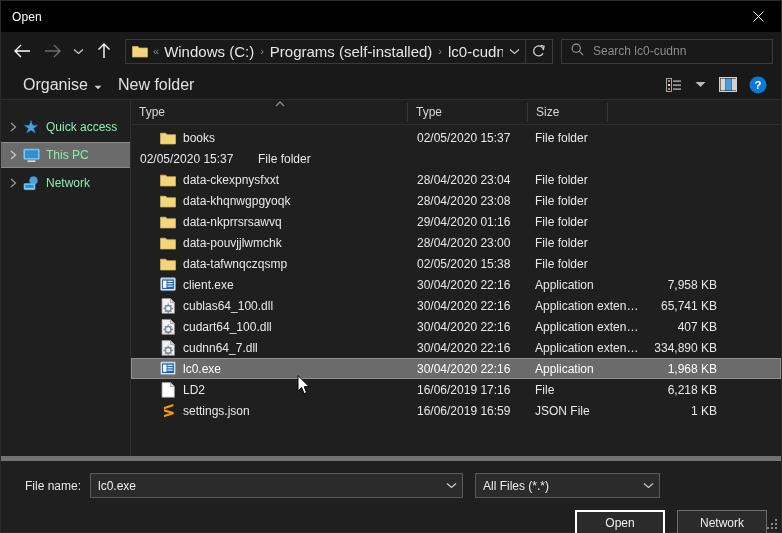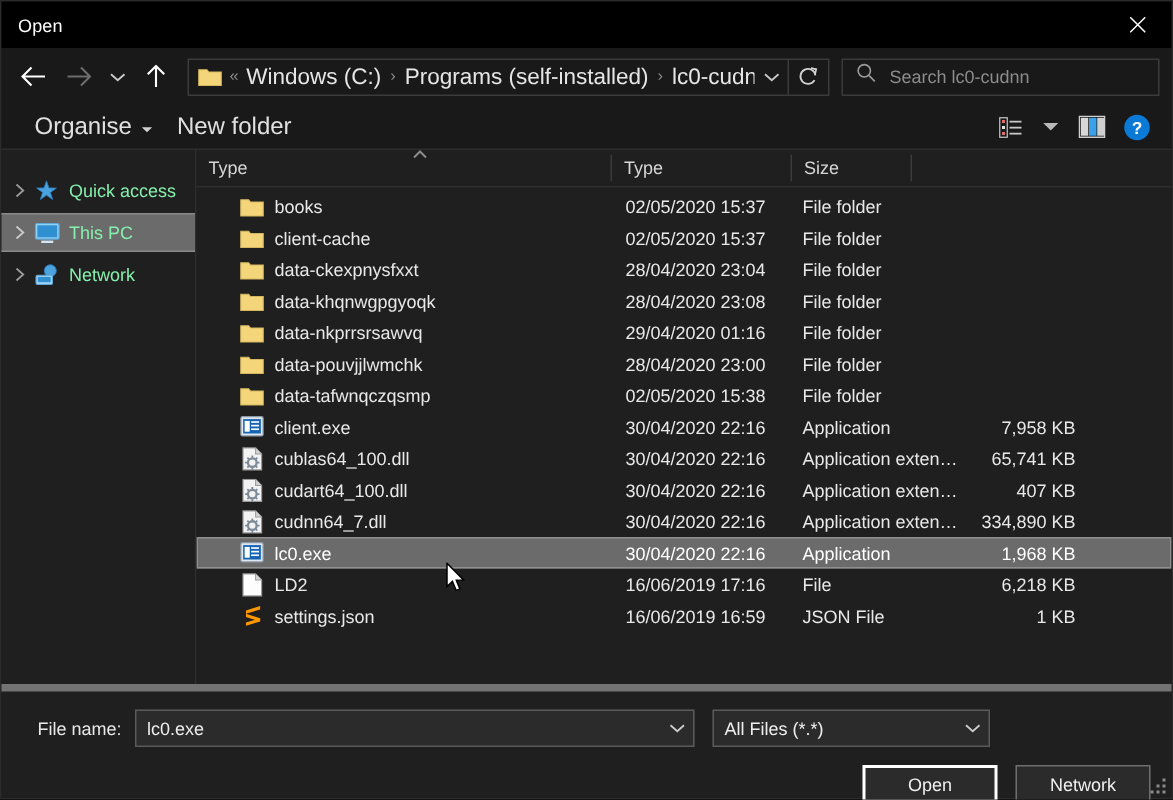--- a/index.html
+++ b/index.html
@@ -525,28 +525,20 @@
                   <path d="M0.5 2.2 L5.8 2.2 L7 3.7 L15.5 3.7 L15.5 13 L0.5 13 Z" fill="#f5d57a" stroke="#d4b75f" stroke-width=".7"></path>
                 </svg>
               </span>
               <span>books</span>
             </div>
             <div class="cell date">02/05/2020 15:37</div>
             <div class="cell type">File folder</div>
             <div class="cell size"></div>
           </div>
           <div class="row">
-            <div class="cell name">
-              <span class="fi">
-                <svg width="16" height="14" viewBox="0 0 16 14">
-                  <path d="M0.5 2.2 L5.8 2.2 L7 3.7 L15.5 3.7 L15.5 13 L0.5 13 Z" fill="#f5d57a" stroke="#d4b75f" stroke-width=".7"></path>
-                </svg>
-              </span>
-              <span>client-cache</span>
-            </div>
             <div class="cell date">02/05/2020 15:37</div>
             <div class="cell type">File folder</div>
             <div class="cell size"></div>
           </div>
           <div class="row">
             <div class="cell name">
               <span class="fi">
                 <svg width="16" height="14" viewBox="0 0 16 14">
                   <path d="M0.5 2.2 L5.8 2.2 L7 3.7 L15.5 3.7 L15.5 13 L0.5 13 Z" fill="#f5d57a" stroke="#d4b75f" stroke-width=".7"></path>
                 </svg>

